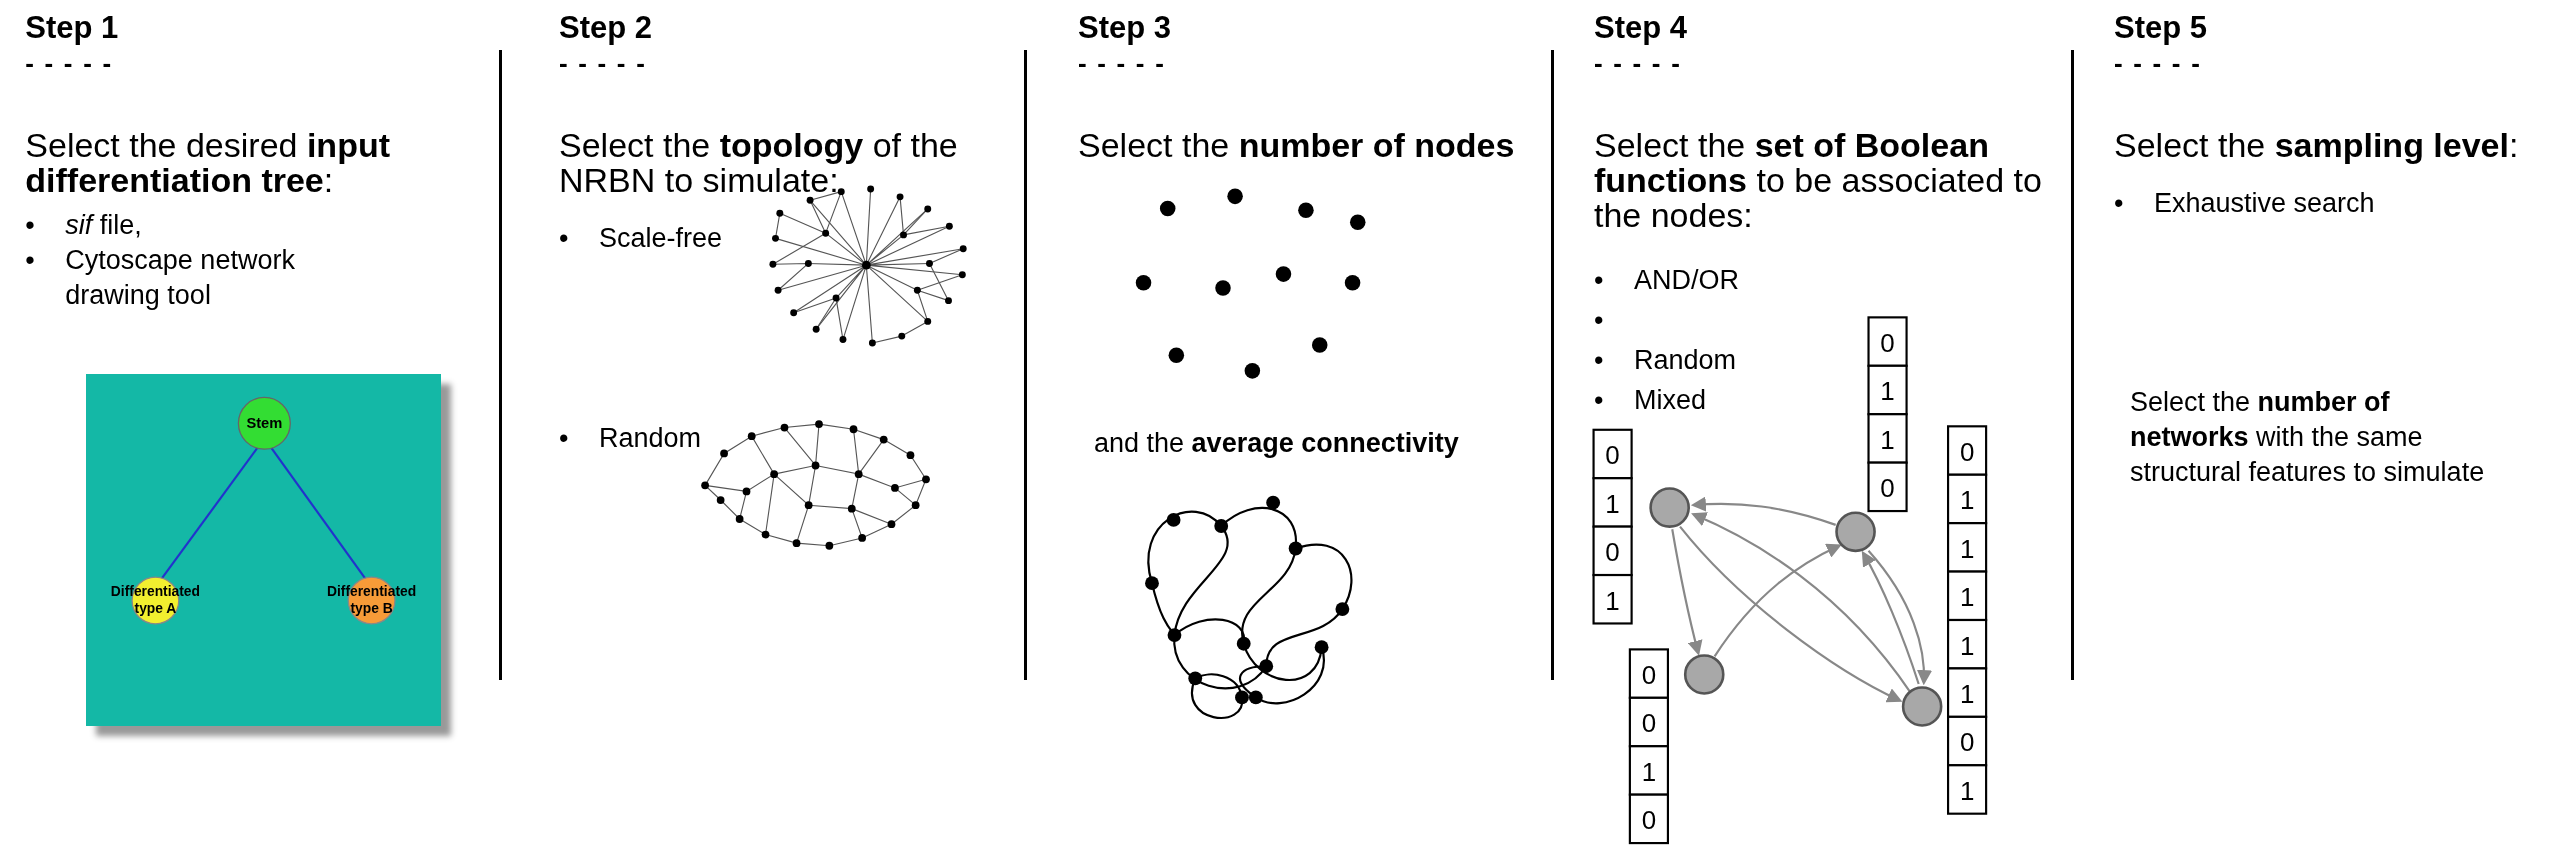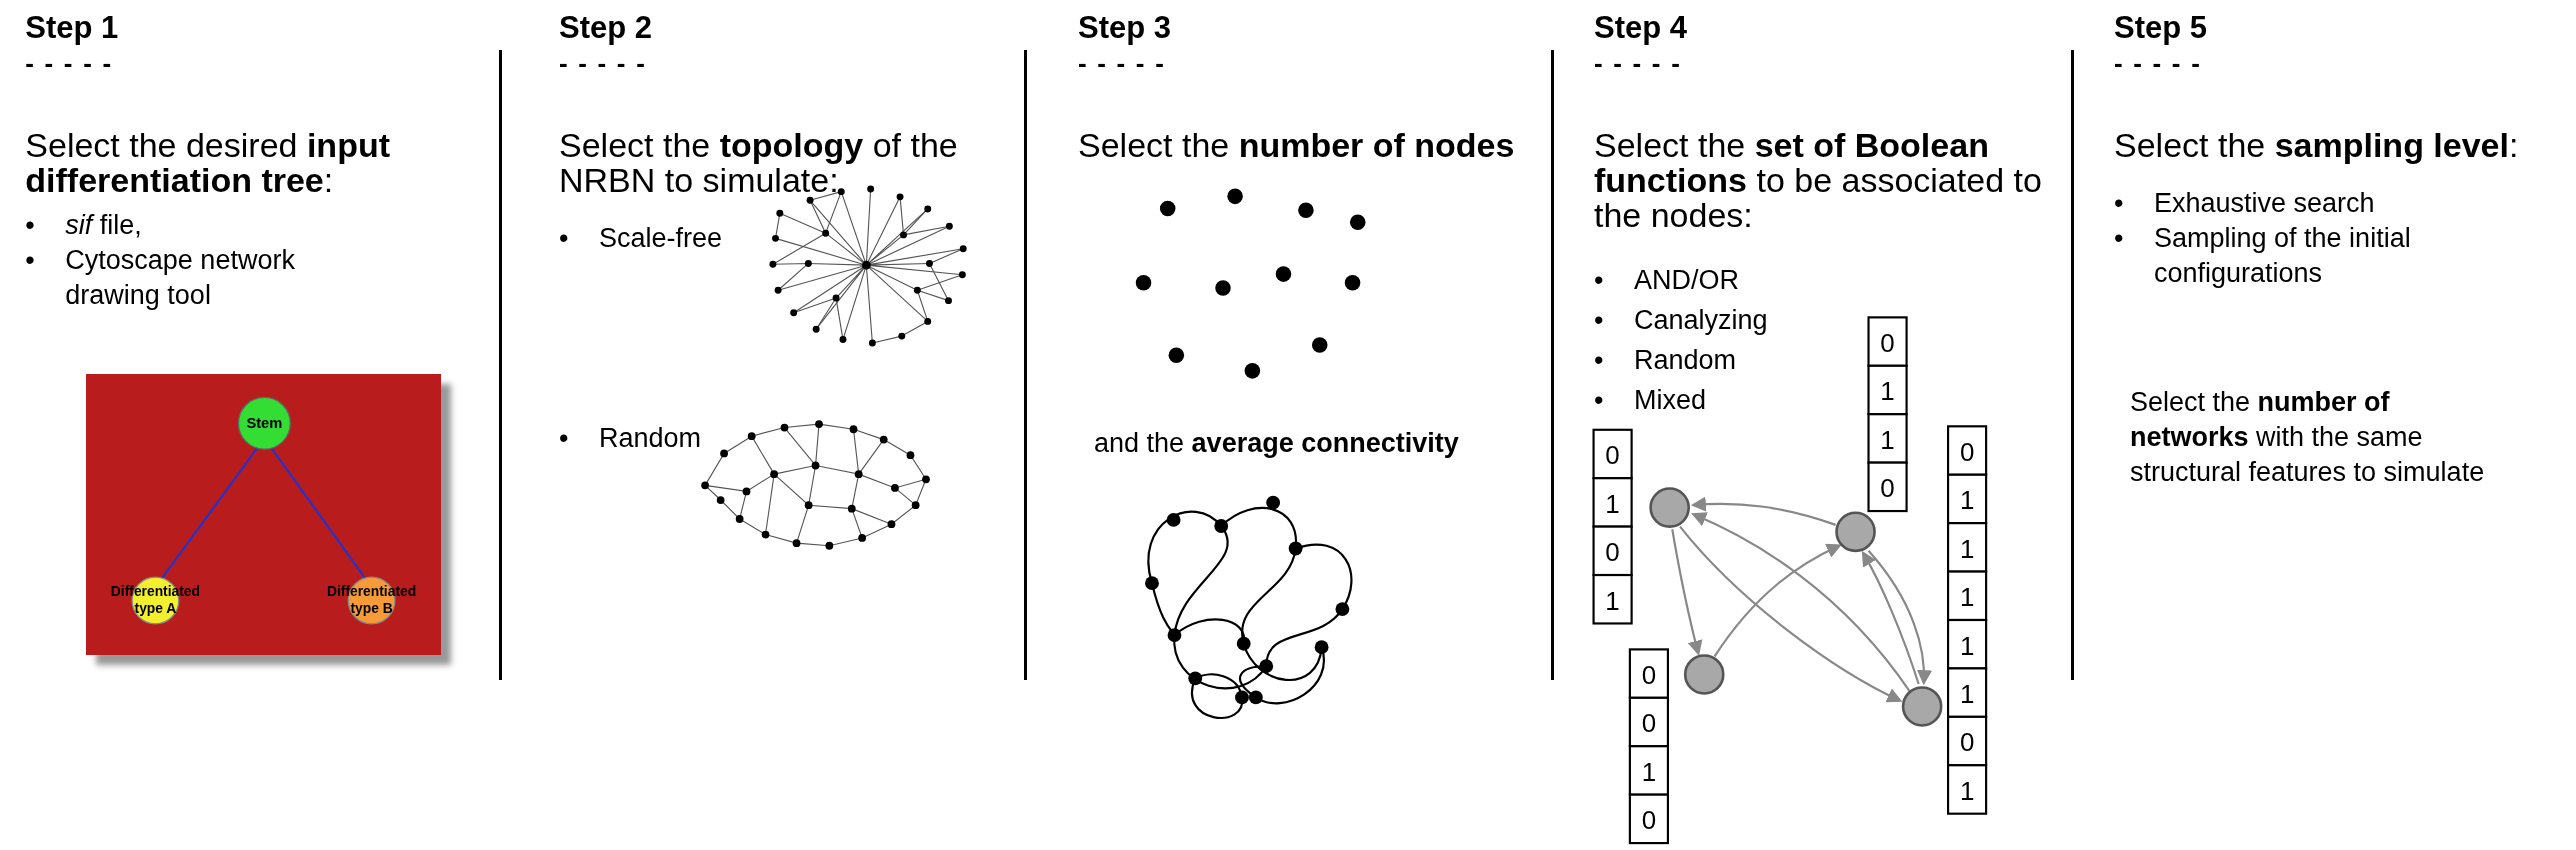--- a/index.html
+++ b/index.html
@@ -19,22 +19,22 @@
   .brow { display:flex; font-size:27px; line-height:35px; }
   .brow.lh46 { line-height:40px; }
   .bdot { flex:0 0 40px; width:40px; }
   .bdot::before { content:"\2022"; }
   .btext { flex:1; }
 
   .divider { position:absolute; top:50px; height:630px; width:2.6px; background:#000; }
 
   .fig { position:absolute; }
 
-  .tree-box { position:absolute; left:61px; top:374px; width:355px; height:281px;
-              background:#b91c1c; box-shadow:9.5px 9.5px 6px #999999; }
+  .tree-box { position:absolute; left:61px; top:374px; width:355px; height:352px;
+              background:#14b8a6; box-shadow:9.5px 9.5px 6px #999999; }
   .tree-label { font-size:16px; font-weight:bold; text-anchor:middle; fill:#000; }
   .stem-label { font-size:17px; font-weight:bold; text-anchor:middle; fill:#000; }
 
   .netdot { fill:#000; }
   .netedge { stroke:#555; stroke-width:1.3; fill:none; }
   .tangle { stroke:#000; stroke-width:2.5; fill:none; }
 
   .cell { fill:#fff; stroke:#000; stroke-width:2.5; }
   .digit { font-family:"Liberation Sans", sans-serif; font-size:30px; text-anchor:middle; fill:#000; }
   .bnode { fill:#a8a8a8; stroke:#555; stroke-width:3; }
@@ -224,21 +224,20 @@
     <div class="dashes">- - - - -</div>
     <p class="intro"><span>Select the </span><span class="b">set of Boolean</span><br><span class="b">functions</span><span> to be associated to</span><br><span>the nodes:</span></p>
 
     <div class="bullets" style="top:260px;width:260px;">
       <div class="brow lh46">
         <span class="bdot"></span>
         <div class="btext"><span>AND/OR</span></div>
       </div>
       <div class="brow lh46">
         <span class="bdot"></span>
-        <div class="btext"><span>Canalyzing</span></div>
       </div>
       <div class="brow lh46">
         <span class="bdot"></span>
         <div class="btext"><span>Random</span></div>
       </div>
       <div class="brow lh46">
         <span class="bdot"></span>
         <div class="btext"><span>Mixed</span></div>
       </div>
     </div>
@@ -326,23 +325,19 @@
   <section class="col" style="left:2106px;width:459px;">
     <h2 class="step-title">Step 5</h2>
     <div class="dashes">- - - - -</div>
     <p class="intro"><span>Select the </span><span class="b">sampling level</span><span>:</span></p>
 
     <div class="bullets" style="top:186px;">
       <div class="brow">
         <span class="bdot"></span>
         <div class="btext"><span>Exhaustive search</span></div>
       </div>
-      <div class="brow">
-        <span class="bdot"></span>
-        <div class="btext"><span>Sampling of the initial</span><br><span>configurations</span></div>
-      </div>
     </div>
 
     <p class="para" style="top:385px;"><span>Select the </span><span class="b">number of</span><br><span class="b">networks</span><span> with the same</span><br><span>structural features to simulate</span></p>
   </section>
 
 </div>
 
 
 </body></html>

